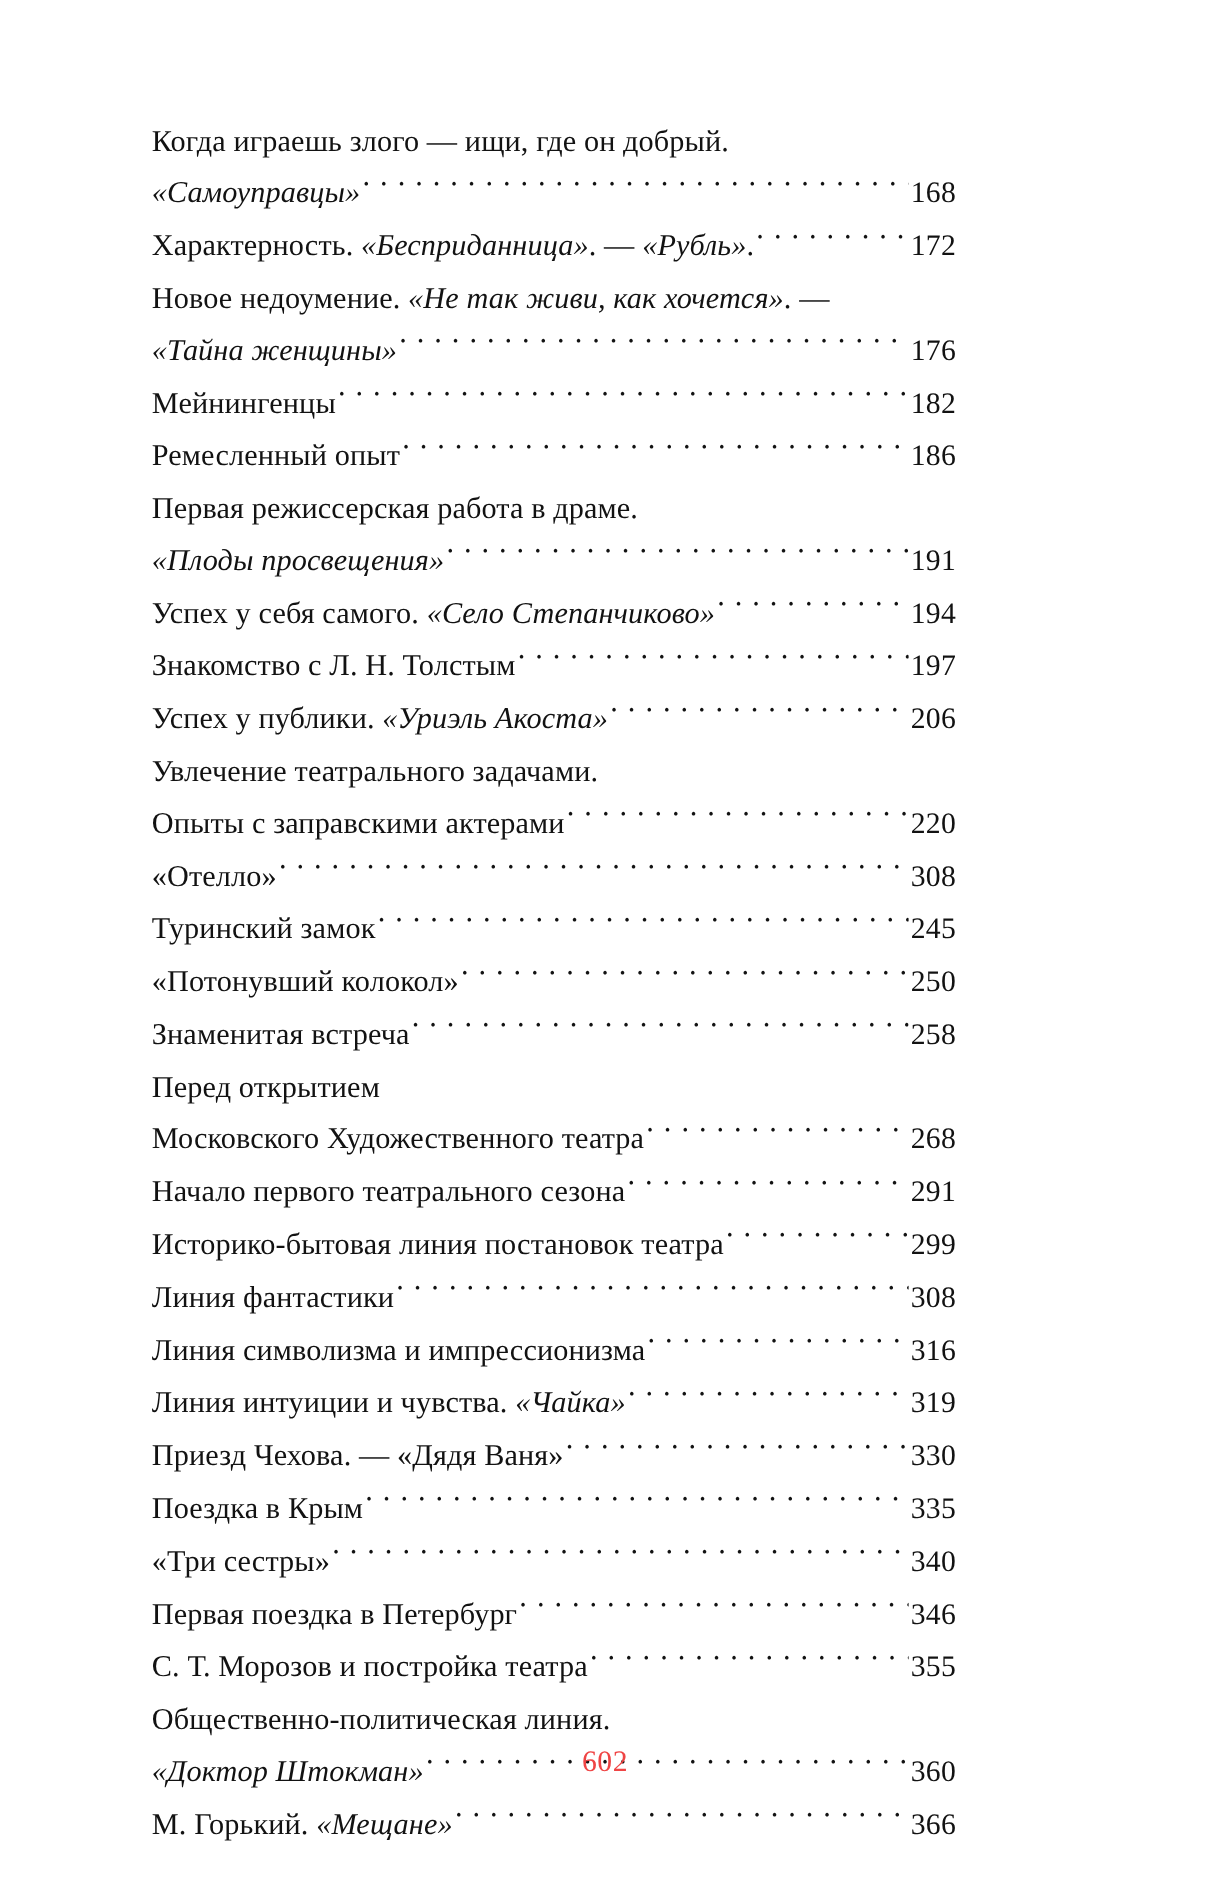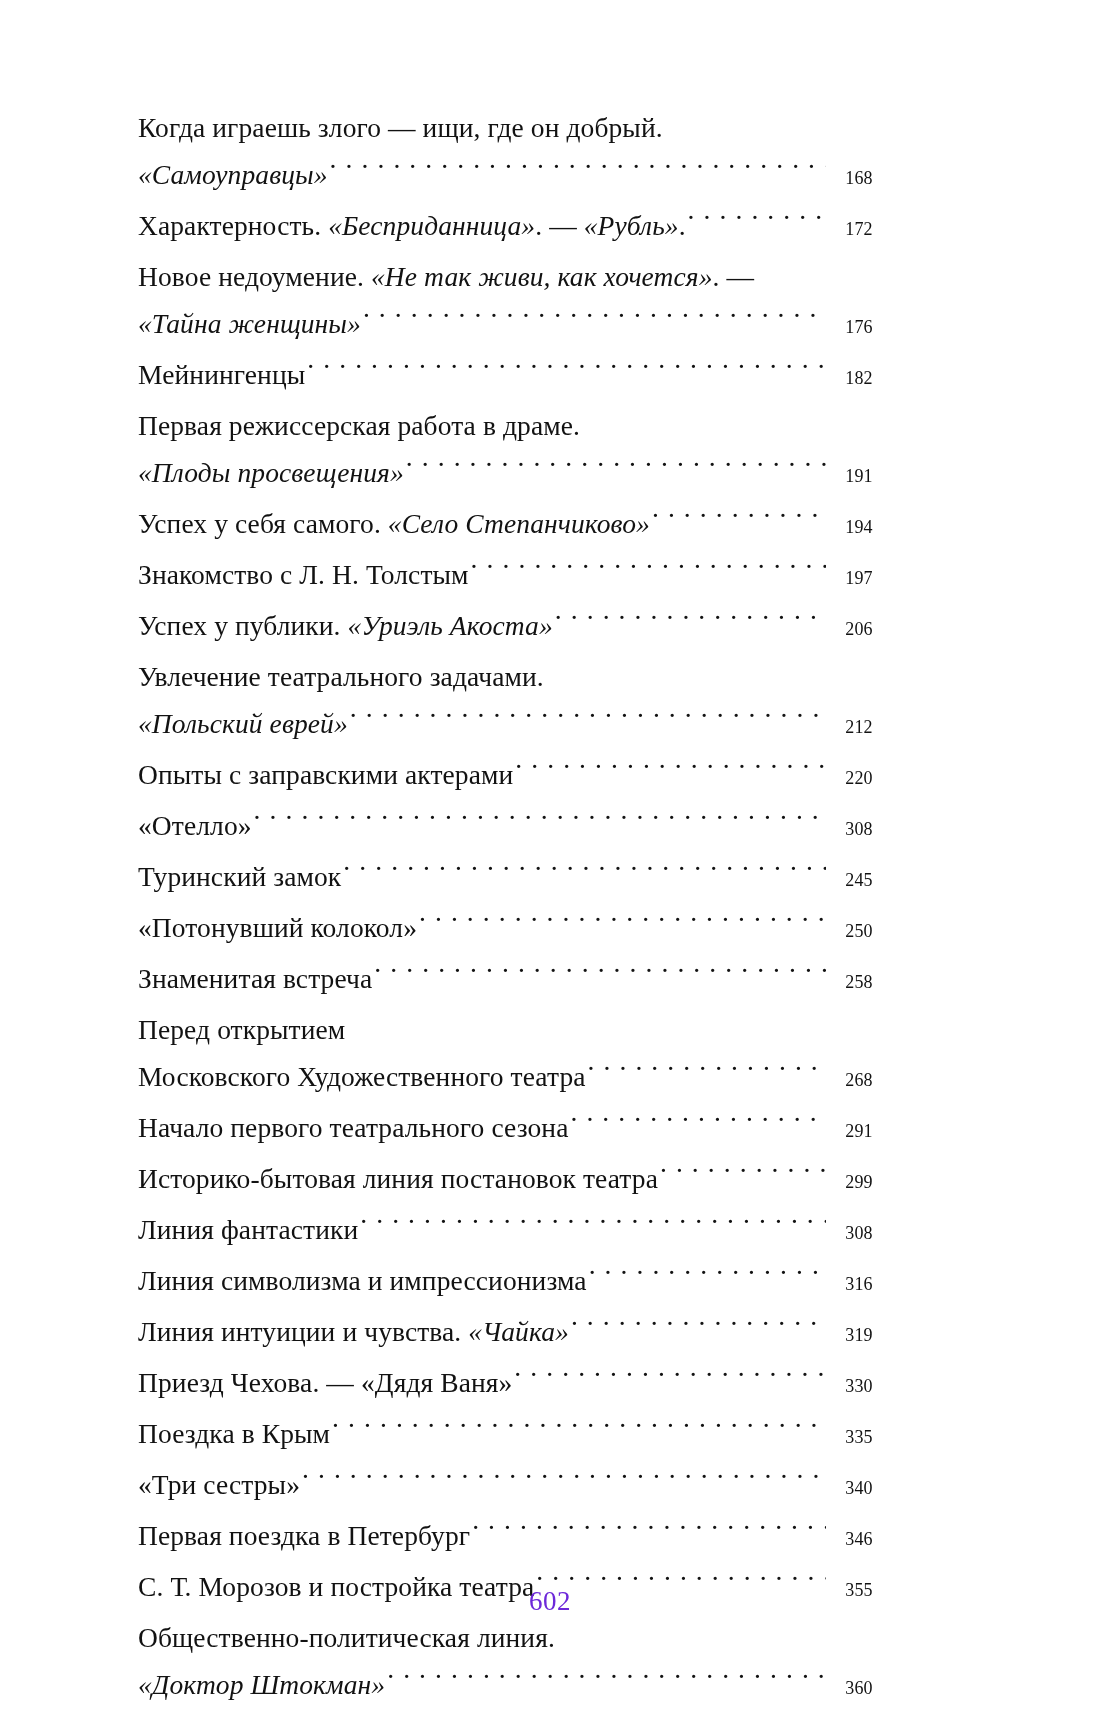--- a/index.html
+++ b/index.html
@@ -71,35 +71,35 @@
     left: 0;
     bottom: 0.06em;
     white-space: nowrap;
     font-size: 27.5px;
     letter-spacing: 1.1px;
     color: #121212;
   }
   .row .page {
     flex: 0 0 auto;
     width: 62px;
-    text-align: center;
-    font-size: 18px;
+    text-align: left;
+    font-size: 27px;
     letter-spacing: 0.2px;
   }
 
   i, .ital { }
 
   #folio {
     position: absolute;
     left: 0;
     top: 1586px;
     width: 1100px;
     text-align: center;
     font-size: 27px;
-    color: #6d28d9;
+    color: #ef4444;
     letter-spacing: 0.5px;
   }
 </style>
 </head>
 <body>
 
 <div id="page">
 
   <div id="toc">
       <div class="entry">
@@ -126,20 +126,27 @@
         </div>
       </div>
       <div class="entry">
         <div class="row">
           <span class="title">Мейнингенцы</span>
           <span class="leader"></span>
           <span class="page">182</span>
         </div>
       </div>
       <div class="entry">
+        <div class="row">
+          <span class="title">Ремесленный опыт</span>
+          <span class="leader"></span>
+          <span class="page">186</span>
+        </div>
+      </div>
+      <div class="entry">
         <span class="lead">Первая режиссерская работа в драме.</span>
         <div class="row">
           <span class="title"><i>«Плоды просвещения»</i></span>
           <span class="leader"></span>
           <span class="page">191</span>
         </div>
       </div>
       <div class="entry">
         <div class="row">
           <span class="title">Успех у себя самого. <i>«Село Степанчиково»</i></span>
@@ -156,25 +163,20 @@
       </div>
       <div class="entry">
         <div class="row">
           <span class="title">Успех у публики. <i>«Уриэль Акоста»</i></span>
           <span class="leader"></span>
           <span class="page">206</span>
         </div>
       </div>
       <div class="entry">
         <span class="lead">Увлечение театрального задачами.</span>
-        <div class="row">
-          <span class="title"><i>«Польский еврей»</i></span>
-          <span class="leader"></span>
-          <span class="page">212</span>
-        </div>
       </div>
       <div class="entry">
         <div class="row">
           <span class="title">Опыты с заправскими актерами</span>
           <span class="leader"></span>
           <span class="page">220</span>
         </div>
       </div>
       <div class="entry">
         <div class="row">

